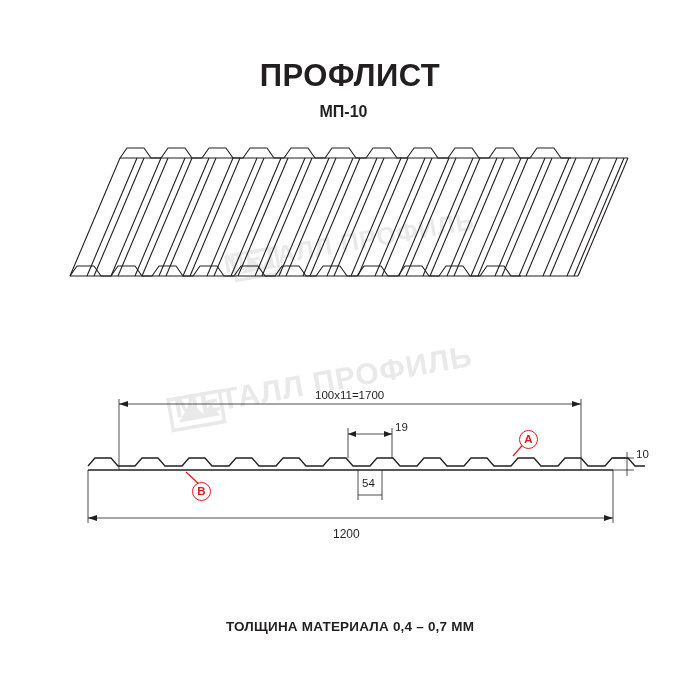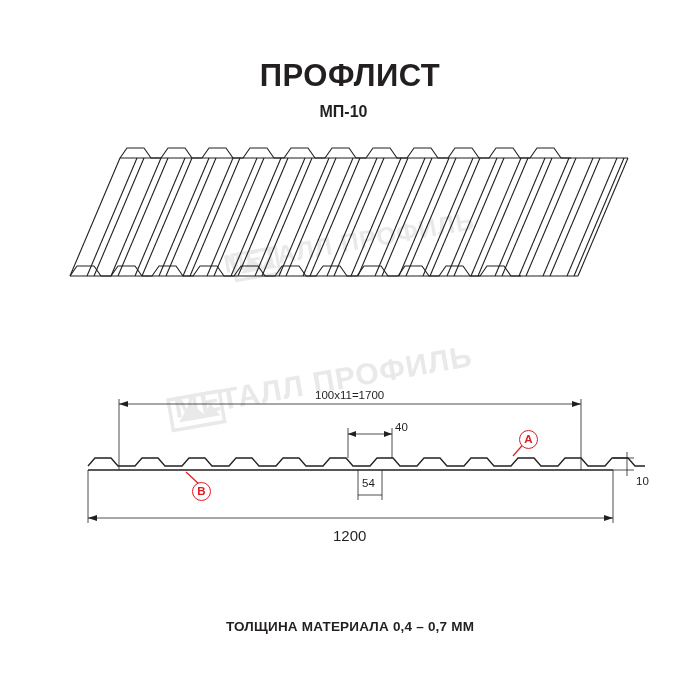--- a/index.html
+++ b/index.html
@@ -79,21 +79,21 @@
     font-size: 30px;
     transform: rotate(-10deg);
   }
   .dim-label {
     position: absolute;
     font-size: 11.5px;
     color: #231f20;
     white-space: nowrap;
   }
   .dim-label.big {
-    font-size: 15px;
+    font-size: 12px;
   }
   .callout {
     position: absolute;
     width: 19px;
     height: 19px;
     border: 1.4px solid #e11b22;
     border-radius: 50%;
     color: #e11b22;
     font-size: 11.5px;
     font-weight: bold;
@@ -273,22 +273,22 @@
       </g>
 
       <g stroke="#e11b22" stroke-width="1.2">
         <path d="M513 456 L527 440"></path>
         <path d="M186 472 L200 485"></path>
       </g>
     </g>
   </svg>
 
   <div class="dim-label" style="left:315px; top:389px;">100x11=1700</div>
-  <div class="dim-label" style="left:395px; top:421px;">40</div>
+  <div class="dim-label" style="left:395px; top:421px;">19</div>
   <div class="dim-label" style="left:362px; top:477px;">54</div>
-  <div class="dim-label" style="left:636px; top:475px;">10</div>
+  <div class="dim-label" style="left:636px; top:448px;">10</div>
   <div class="dim-label big" style="left:333px; top:527px;">1200</div>
 
   <div class="callout" style="left:519px; top:430px;">A</div>
   <div class="callout" style="left:192px; top:482px;">B</div>
 
   <div class="footnote">ТОЛЩИНА МАТЕРИАЛА 0,4 – 0,7 ММ</div>
 </div>
 
 </body></html>

